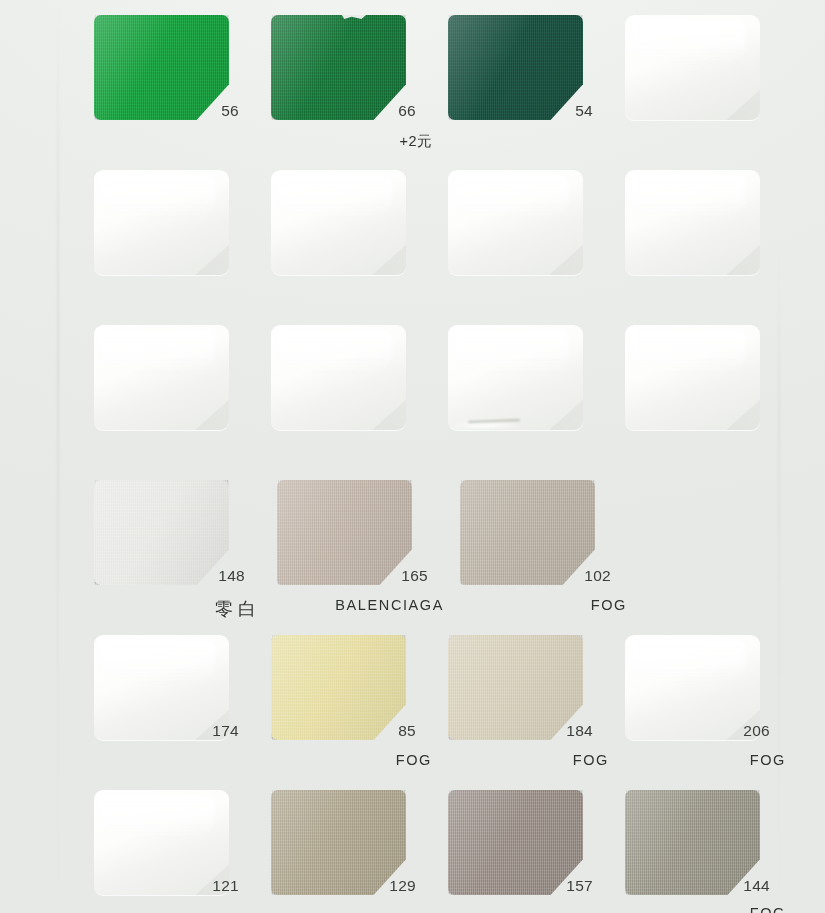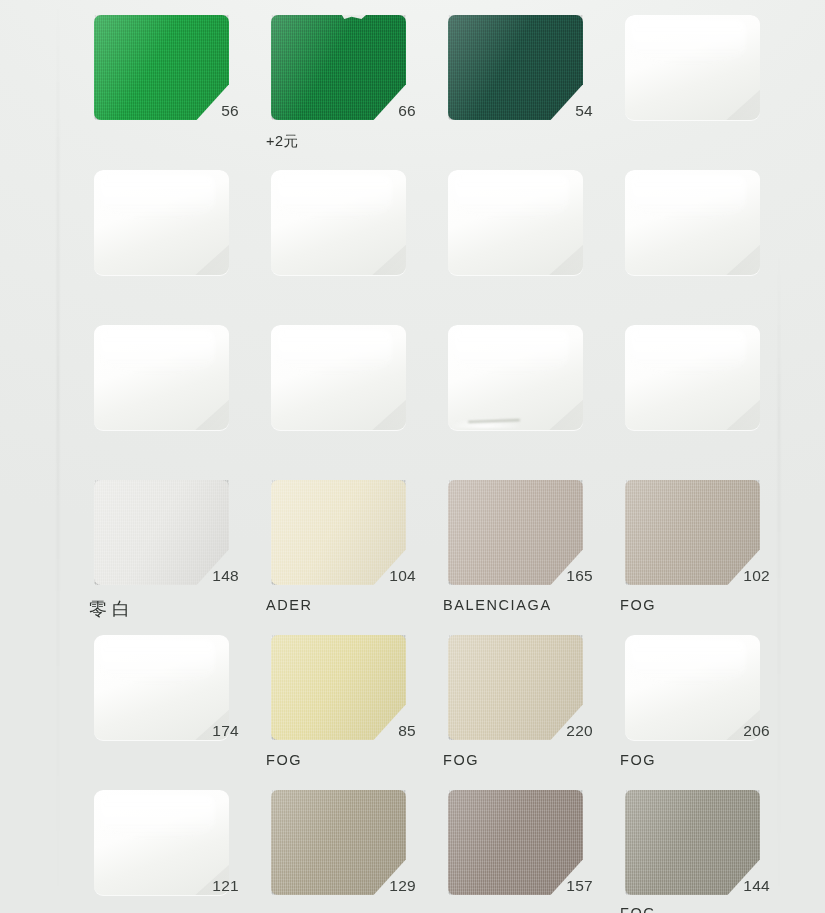--- a/index.html
+++ b/index.html
@@ -129,23 +129,23 @@
     position:absolute;
     left:0;right:16px;
     top:92px;
     text-align:right;
     font-size:15.5px;
     color:#3a3f3c;
     letter-spacing:.3px;
   }
   .name{
     position:absolute;
-    left:3px;right:0;
+    left:12px;right:0;
     top:122px;
-    text-align:left;
+    text-align:right;
     font-size:14.5px;
     color:#2f3330;
     letter-spacing:1.6px;
   }
   .name.cjk{letter-spacing:5px;font-size:18px;}
   .name.price{letter-spacing:.5px;font-size:14.5px;}
   
   .row.clipped .name{top:120px;}
 </style>
 </head>
@@ -235,28 +235,20 @@
       <div class="row">
         <div class="cell">
           <div class="chip" style="background: rgb(233, 233, 230);">
             <div class="weave"></div>
             <div class="sheen"></div>
           </div>
           <div class="code">148</div>
           <div class="name cjk">零白</div>
         </div>
         <div class="cell">
-          <div class="chip" style="background: rgb(238, 232, 207);">
-            <div class="weave"></div>
-            <div class="sheen"></div>
-          </div>
-          <div class="code">104</div>
-          <div class="name">ADER</div>
-        </div>
-        <div class="cell">
           <div class="chip" style="background: rgb(194, 183, 173);">
             <div class="weave"></div>
             <div class="sheen"></div>
           </div>
           <div class="code">165</div>
           <div class="name">BALENCIAGA</div>
         </div>
         <div class="cell">
           <div class="chip" style="background: rgb(189, 180, 167);">
             <div class="weave"></div>
@@ -279,21 +271,21 @@
             <div class="sheen"></div>
           </div>
           <div class="code">85</div>
           <div class="name">FOG</div>
         </div>
         <div class="cell">
           <div class="chip" style="background: rgb(216, 208, 186);">
             <div class="weave"></div>
             <div class="sheen"></div>
           </div>
-          <div class="code">220</div>
+          <div class="code">184</div>
           <div class="name">FOG</div>
         </div>
         <div class="cell">
           <div class="slot empty">
             <div class="notch"></div>
           </div>
           <div class="code">206</div>
           <div class="name">FOG</div>
         </div>
       </div>

